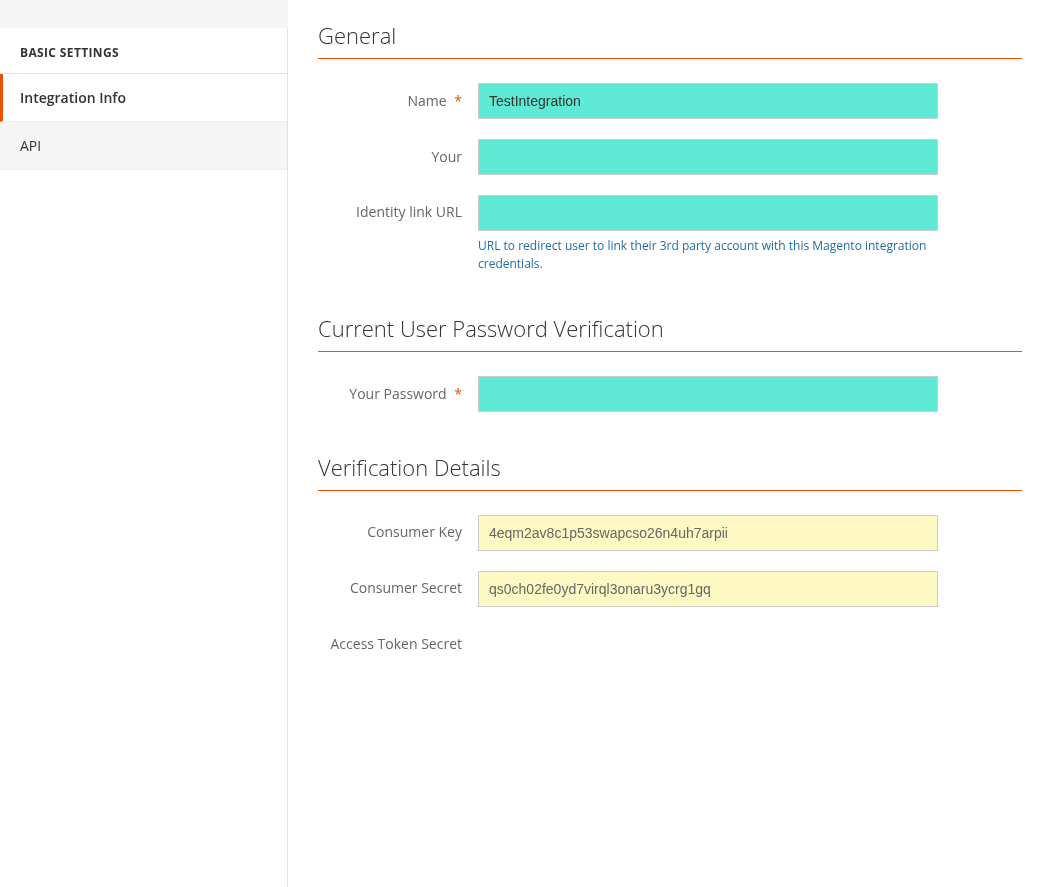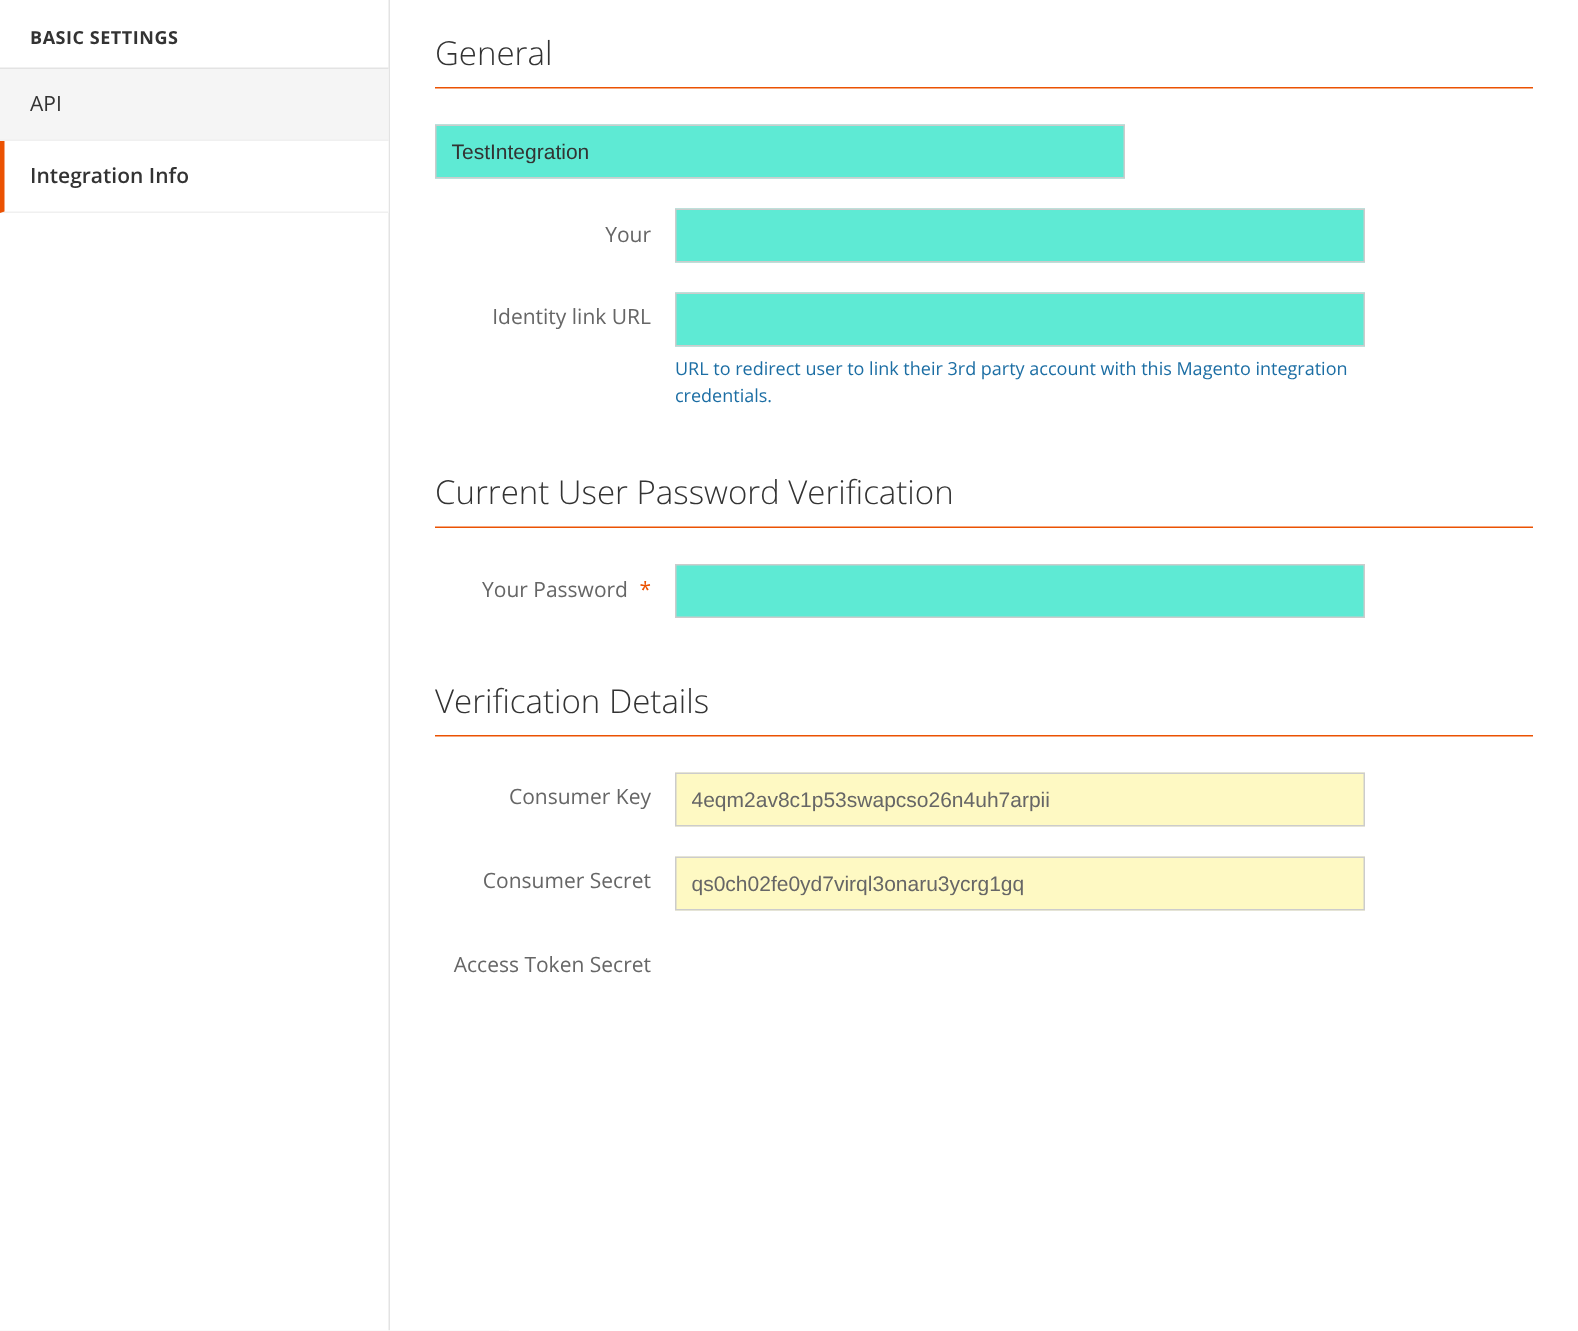--- a/index.html
+++ b/index.html
@@ -9,24 +9,25 @@
       background: #f5f5f5;
       color: #333;
     }
     .page-wrapper {
       display: flex;
       min-height: 887px;
       background: #f5f5f5;
     }
     
     .sidebar {
-      width: 260px;
+      width: 288px;
       background: #fff;
       border-right: 1px solid #e3e3e3;
       flex-shrink: 0;
+      margin-top: 28px;
     }
     .sidebar-title {
       font-size: 12px;
       font-weight: 700;
       color: #333;
       padding: 16px 20px 12px 20px;
       letter-spacing: 0.03em;
       text-transform: uppercase;
       border-bottom: 1px solid #e3e3e3;
     }
@@ -125,35 +126,39 @@
       text-align: right;
     }
   </style>
 </head>
 <body>
 
 <div class="page-wrapper">
 
   <div class="sidebar">
     <div class="sidebar-title">BASIC SETTINGS</div>
+    <div class="sidebar-item active">
+      <span>Integration Info</span>
+    </div>
     <div class="sidebar-item api">
       <span>API</span>
-    </div>
-    <div class="sidebar-item active">
-      <span>Integration Info</span>
     </div>
   </div>
 
   <div class="main-content">
 
     <div class="section">
       <h2 class="section-title">General</h2>
       <hr class="section-divider">
 
       <div class="form-row">
+        <div class="form-label">
+          <span>Name</span>
+          <span class="required">*</span>
+        </div>
         <div class="form-field">
           <input type="text" class="form-input" value="TestIntegration" style="">
         </div>
       </div>
 
       <div class="form-row">
         <div class="form-label">
           <span>Your</span>
         </div>
         <div class="form-field">

